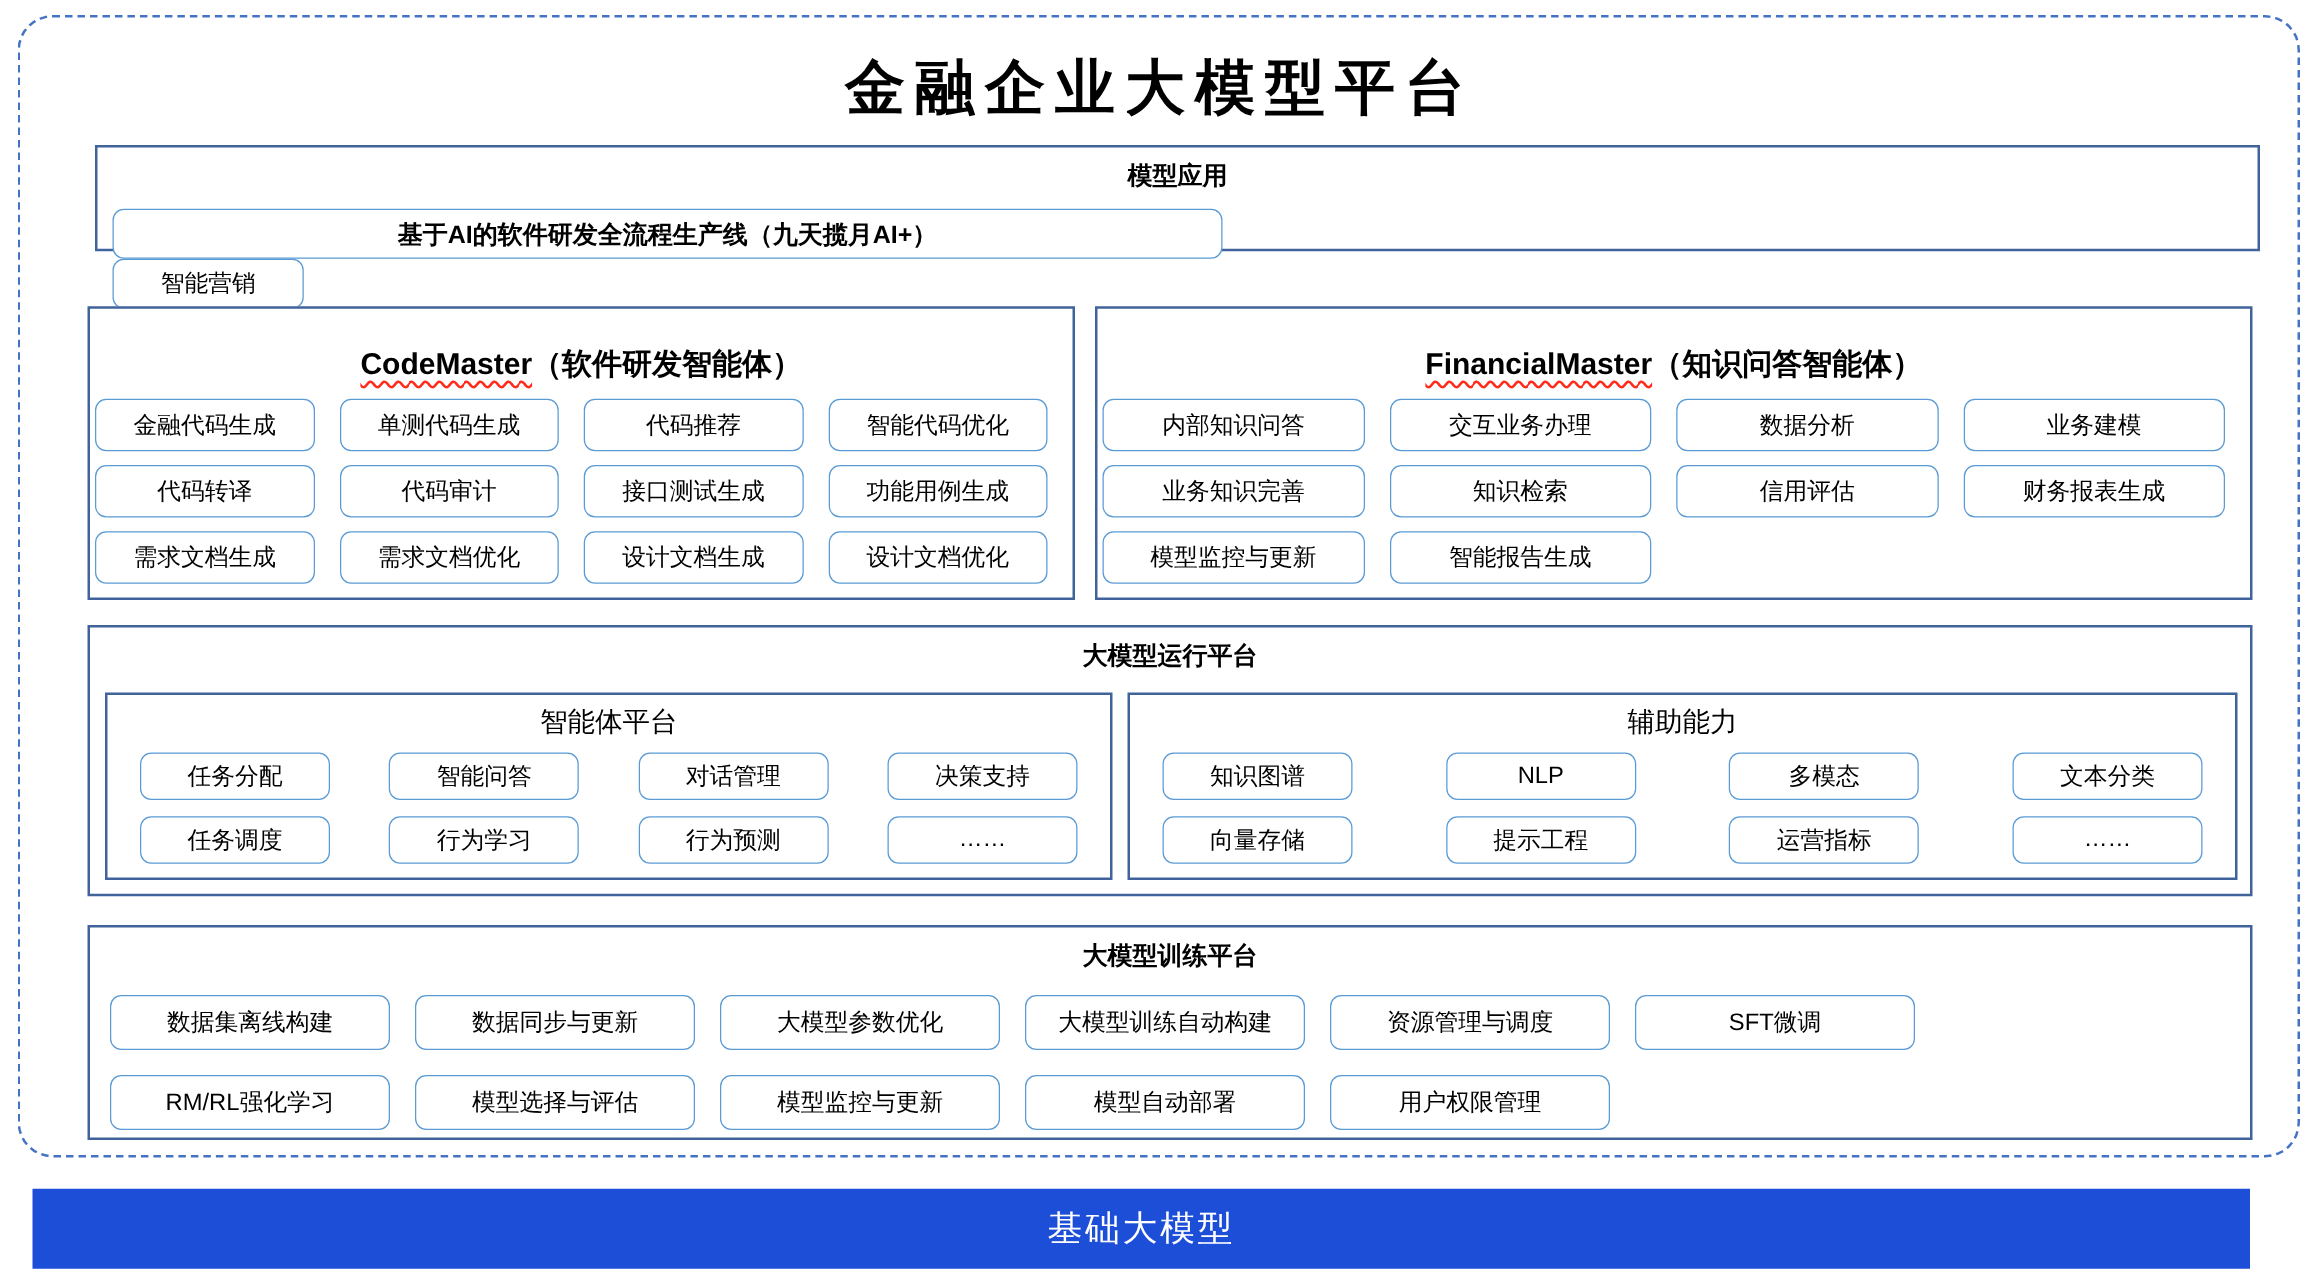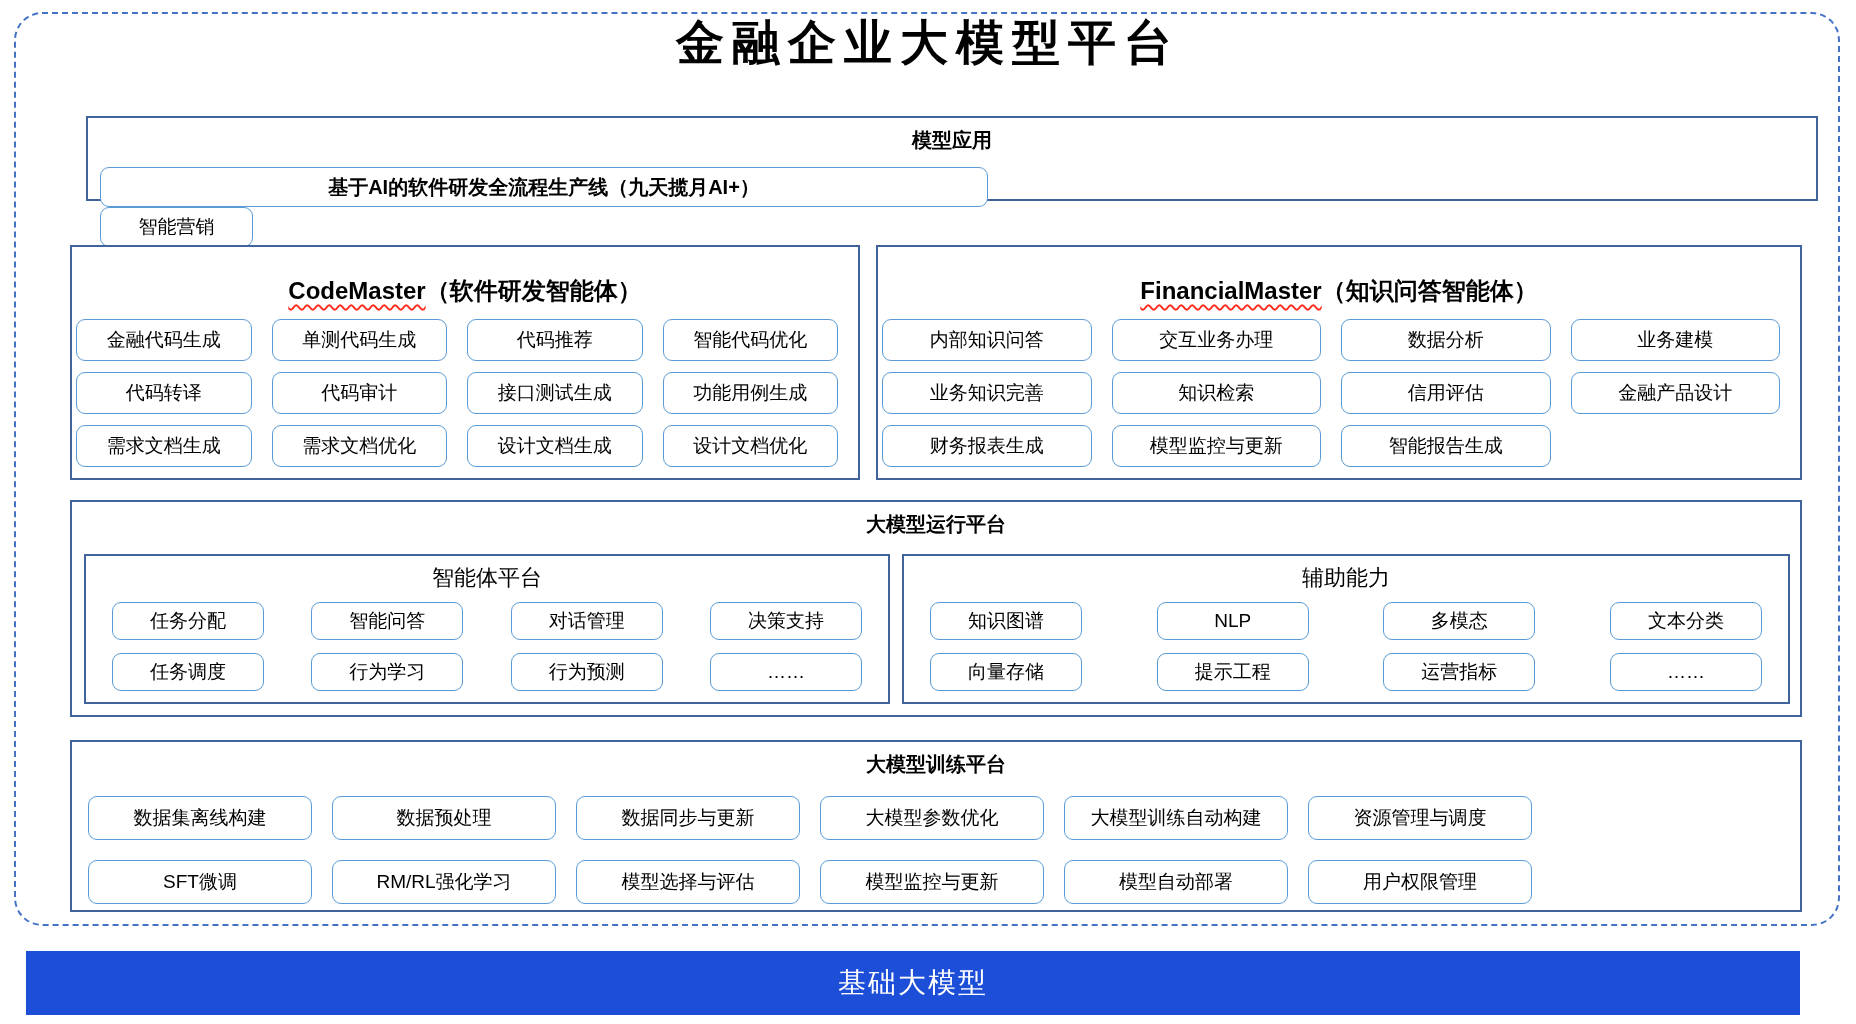--- a/index.html
+++ b/index.html
@@ -10,34 +10,34 @@
     color:#000;
     position:relative;
     overflow:hidden;
   }
   .frame{
     position:absolute;left:14px;top:12px;width:1826px;height:914px;
     border:2px dashed #4472C4;border-radius:28px;
     box-sizing:border-box;
   }
   .title{
-    position:absolute;left:0;top:11px;width:100%;
+    position:absolute;left:0;top:38px;width:100%;
     text-align:center;
     font-family:"DejaVu Serif","Liberation Serif",serif;
     font-size:48px;font-weight:700;letter-spacing:8px;
   }
   .sec{
     position:absolute;background:#fff;
     border:2px solid #41639C;box-sizing:border-box;
   }
   .sec-header{
     text-align:center;font-size:20px;font-weight:700;margin-top:9px;
   }
   
-  .sec1{left:86px;top:116px;width:1732px;height:85px;}
+  .sec1{left:76px;top:116px;width:1732px;height:85px;}
   .sec1-row{display:flex;align-items:flex-start;padding-left:12px;margin-top:13px;flex-direction:column;}
   .item{
     border:1.5px solid #5B9BD5;border-radius:9px;background:#fff;
     display:flex;align-items:center;justify-content:center;
     font-size:19px;box-sizing:border-box;
   }
   .it-wide{width:888px;height:40px;margin-right:38px;font-weight:700;font-size:20px;}
   .it-s{width:153px;height:40px;margin-right:22px;}
   
   .agent-panel{position:absolute;top:245px;height:235px;border:2px solid #41639C;background:#fff;box-sizing:border-box;}
@@ -122,21 +122,20 @@
     <span class="squiggle">FinancialMaster</span><span>（知识问答智能体）</span>
   </div>
   <div class="agent-grid">
     <div class="item">内部知识问答</div>
     <div class="item">交互业务办理</div>
     <div class="item">数据分析</div>
     <div class="item">业务建模</div>
     <div class="item">业务知识完善</div>
     <div class="item">知识检索</div>
     <div class="item">信用评估</div>
-    <div class="item">金融产品设计</div>
     <div class="item">财务报表生成</div>
     <div class="item">模型监控与更新</div>
     <div class="item">智能报告生成</div>
   </div>
 </section>
 
 <section class="sec sec3">
   <div class="sec-header">大模型运行平台</div>
 
   <div class="run-panel panel-a">
@@ -165,21 +164,20 @@
       <div class="item">运营指标</div>
       <div class="item">……</div>
     </div>
   </div>
 </section>
 
 <section class="sec sec4">
   <div class="sec-header">大模型训练平台</div>
   <div class="train-grid">
     <div class="item">数据集离线构建</div>
-    <div class="item">数据预处理</div>
     <div class="item">数据同步与更新</div>
     <div class="item">大模型参数优化</div>
     <div class="item">大模型训练自动构建</div>
     <div class="item">资源管理与调度</div>
     <div class="item">SFT微调</div>
     <div class="item">RM/RL强化学习</div>
     <div class="item">模型选择与评估</div>
     <div class="item">模型监控与更新</div>
     <div class="item">模型自动部署</div>
     <div class="item">用户权限管理</div>

